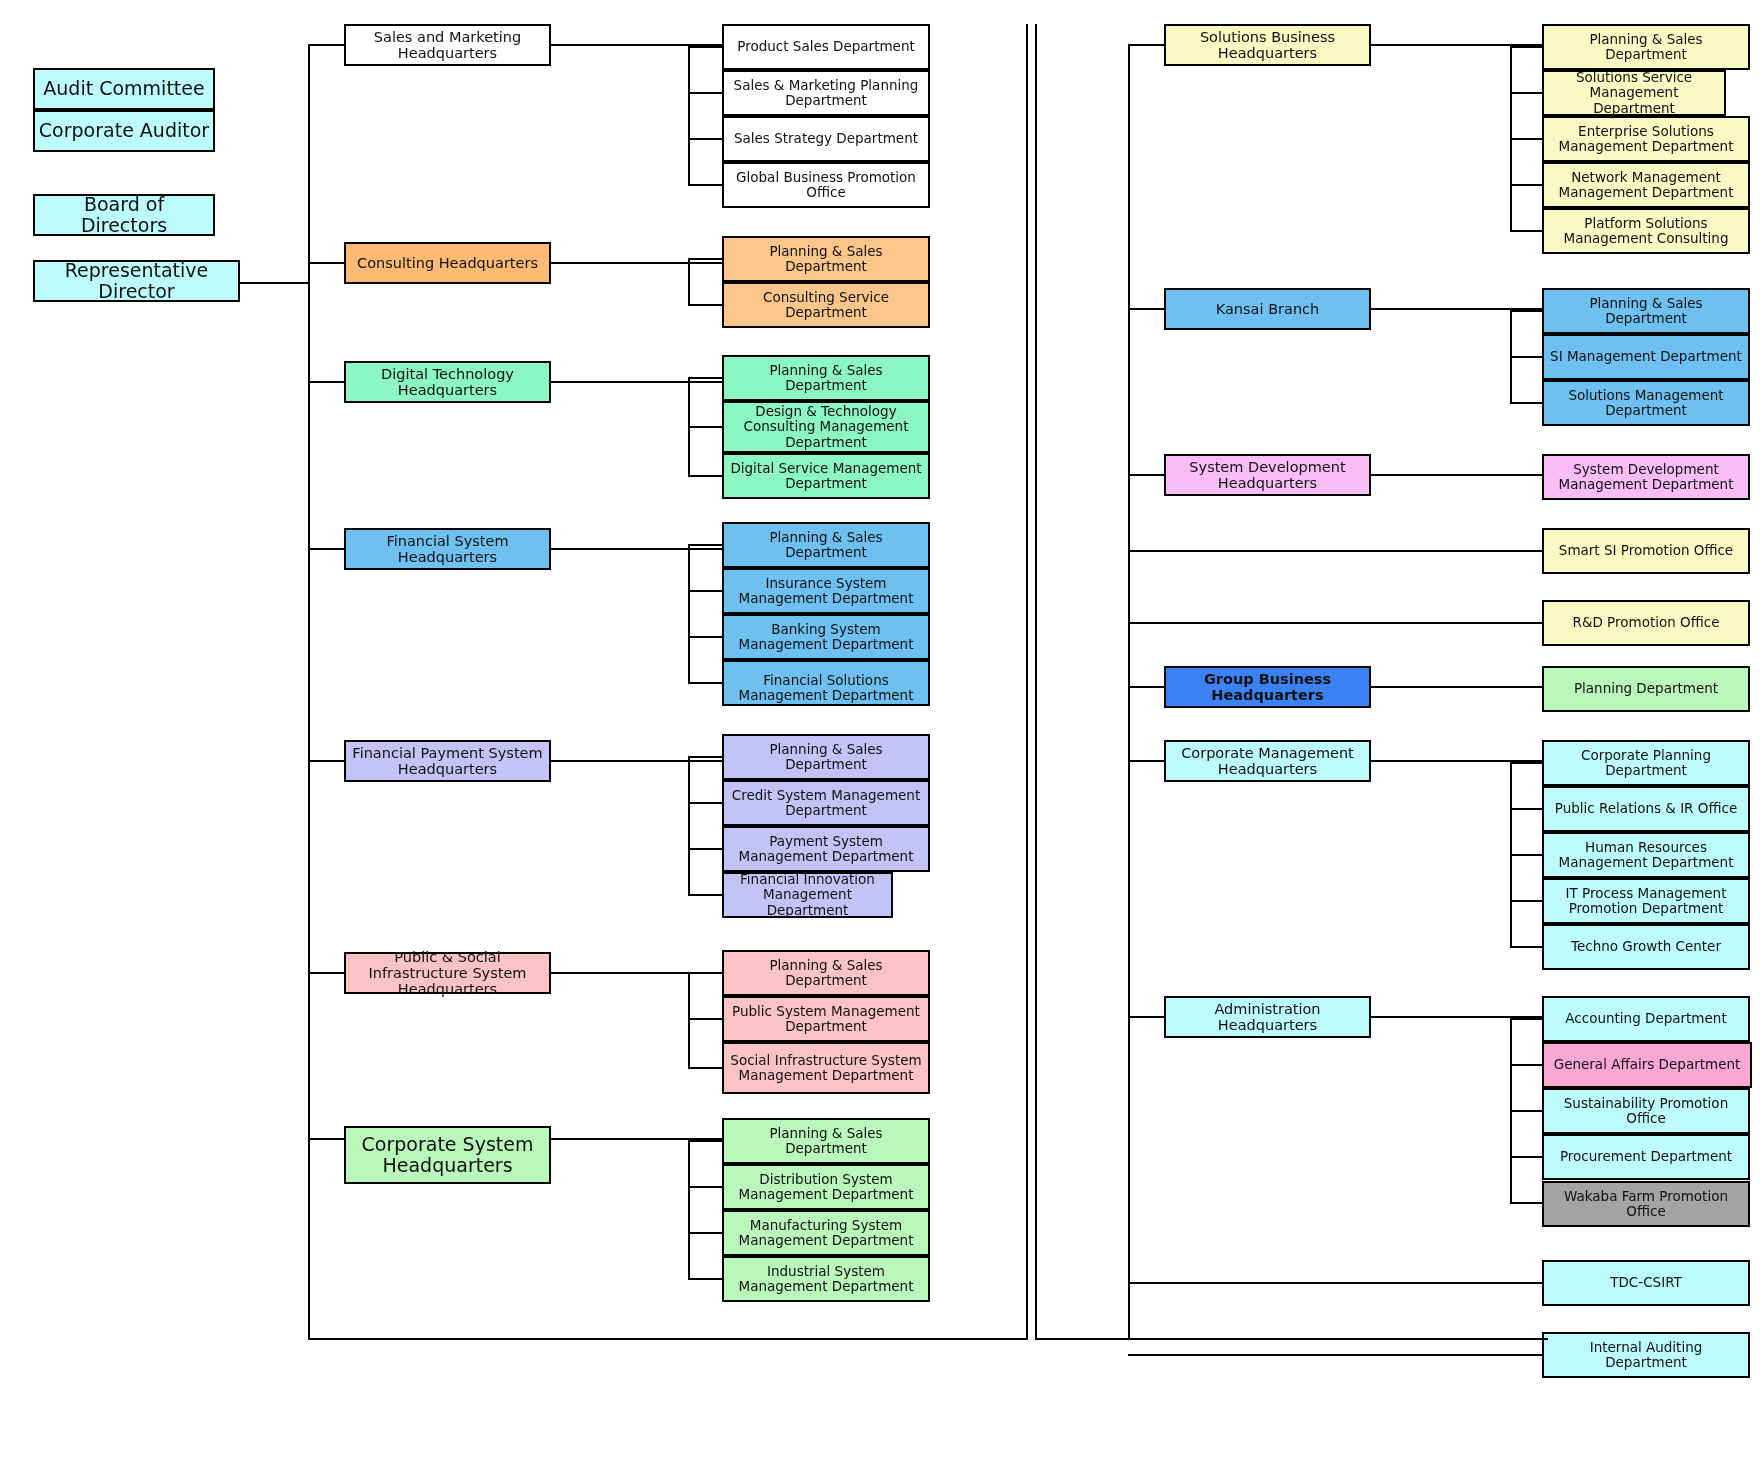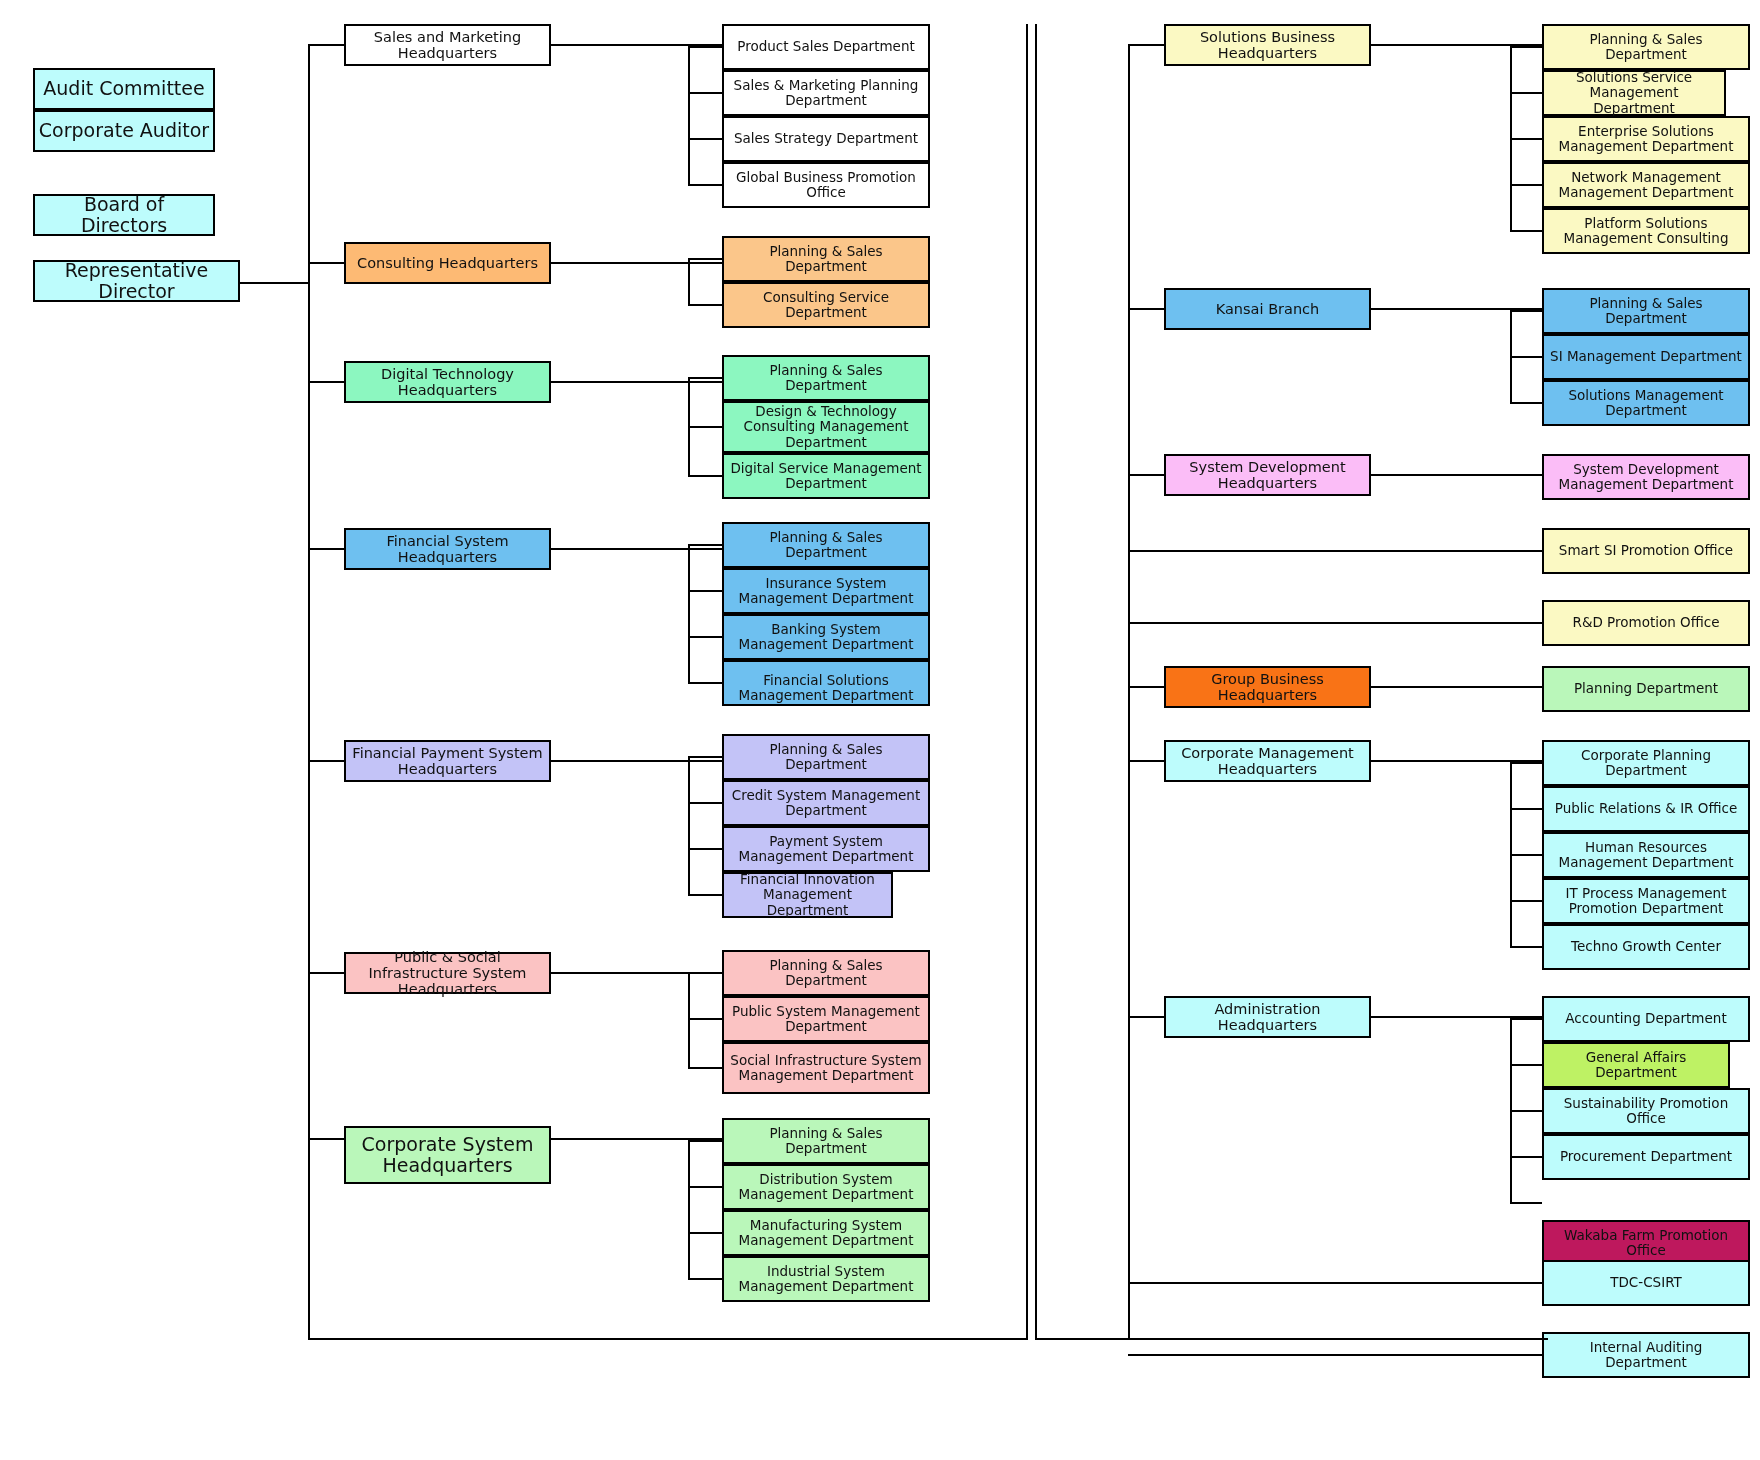--- a/index.html
+++ b/index.html
@@ -175,21 +175,21 @@
       </div>
       <div class="box fs13" style="left: 1542px; top: 528px; width: 208px; height: 46px; background: rgb(251, 249, 195);">
         <span>Smart SI Promotion Office</span>
       </div>
       <div class="box fs13" style="left: 1542px; top: 600px; width: 208px; height: 46px; background: rgb(251, 249, 195);">
         <span>R&amp;D Promotion Office</span>
       </div>
       <div class="box fs13" style="left: 1542px; top: 666px; width: 208px; height: 46px; background: rgb(186, 247, 186);">
         <span>Planning Department</span>
       </div>
-      <div class="box fs14" style="left: 1164px; top: 666px; width: 207px; height: 42px; background: #f97316;">
+      <div class="box fs14" style="left: 1164px; top: 666px; width: 207px; height: 42px; background: #3b82f6; font-weight: bold;">
         <span>Group Business Headquarters</span>
       </div>
       <div class="box fs13" style="left: 1542px; top: 740px; width: 208px; height: 46px; background: rgb(189, 252, 252);">
         <span>Corporate Planning Department</span>
       </div>
       <div class="box fs13" style="left: 1542px; top: 786px; width: 208px; height: 46px; background: rgb(189, 252, 252);">
         <span>Public Relations &amp; IR Office</span>
       </div>
       <div class="box fs13" style="left: 1542px; top: 832px; width: 208px; height: 46px; background: rgb(189, 252, 252);">
         <span>Human Resources Management Department</span>
@@ -199,30 +199,30 @@
       </div>
       <div class="box fs13" style="left: 1542px; top: 924px; width: 208px; height: 46px; background: rgb(189, 252, 252);">
         <span>Techno Growth Center</span>
       </div>
       <div class="box fs14" style="left: 1164px; top: 740px; width: 207px; height: 42px; background: rgb(189, 252, 252);">
         <span>Corporate Management Headquarters</span>
       </div>
       <div class="box fs13" style="left: 1542px; top: 996px; width: 208px; height: 46px; background: rgb(189, 252, 252);">
         <span>Accounting Department</span>
       </div>
-      <div class="box fs13" style="left: 1542px; top: 1042px; width: 188px; height: 46px; background: #bef264;">
+      <div class="box fs13" style="left: 1542px; top: 1042px; width: 210px; height: 46px; background: #f9a8d4;">
         <span>General Affairs Department</span>
       </div>
       <div class="box fs13" style="left: 1542px; top: 1088px; width: 208px; height: 46px; background: rgb(189, 252, 252);">
         <span>Sustainability Promotion Office</span>
       </div>
       <div class="box fs13" style="left: 1542px; top: 1134px; width: 208px; height: 46px; background: rgb(189, 252, 252);">
         <span>Procurement Department</span>
       </div>
-      <div class="box fs13" style="left: 1542px; top: 1220px; width: 208px; height: 46px; background: #be185d; justify-content: center;">
+      <div class="box fs13" style="left: 1542px; top: 1181px; width: 208px; height: 46px; background: #a3a3a3; justify-content: center;">
         <span>Wakaba Farm Promotion Office</span>
       </div>
       <div class="box fs14" style="left: 1164px; top: 996px; width: 207px; height: 42px; background: rgb(189, 252, 252);">
         <span>Administration Headquarters</span>
       </div>
       <div class="box fs13" style="left: 1542px; top: 1260px; width: 208px; height: 46px; background: rgb(189, 252, 252);">
         <span>TDC-CSIRT</span>
       </div>
       <div class="box fs13" style="left: 1542px; top: 1332px; width: 208px; height: 46px; background: rgb(189, 252, 252);">
         <span>Internal Auditing Department</span>

